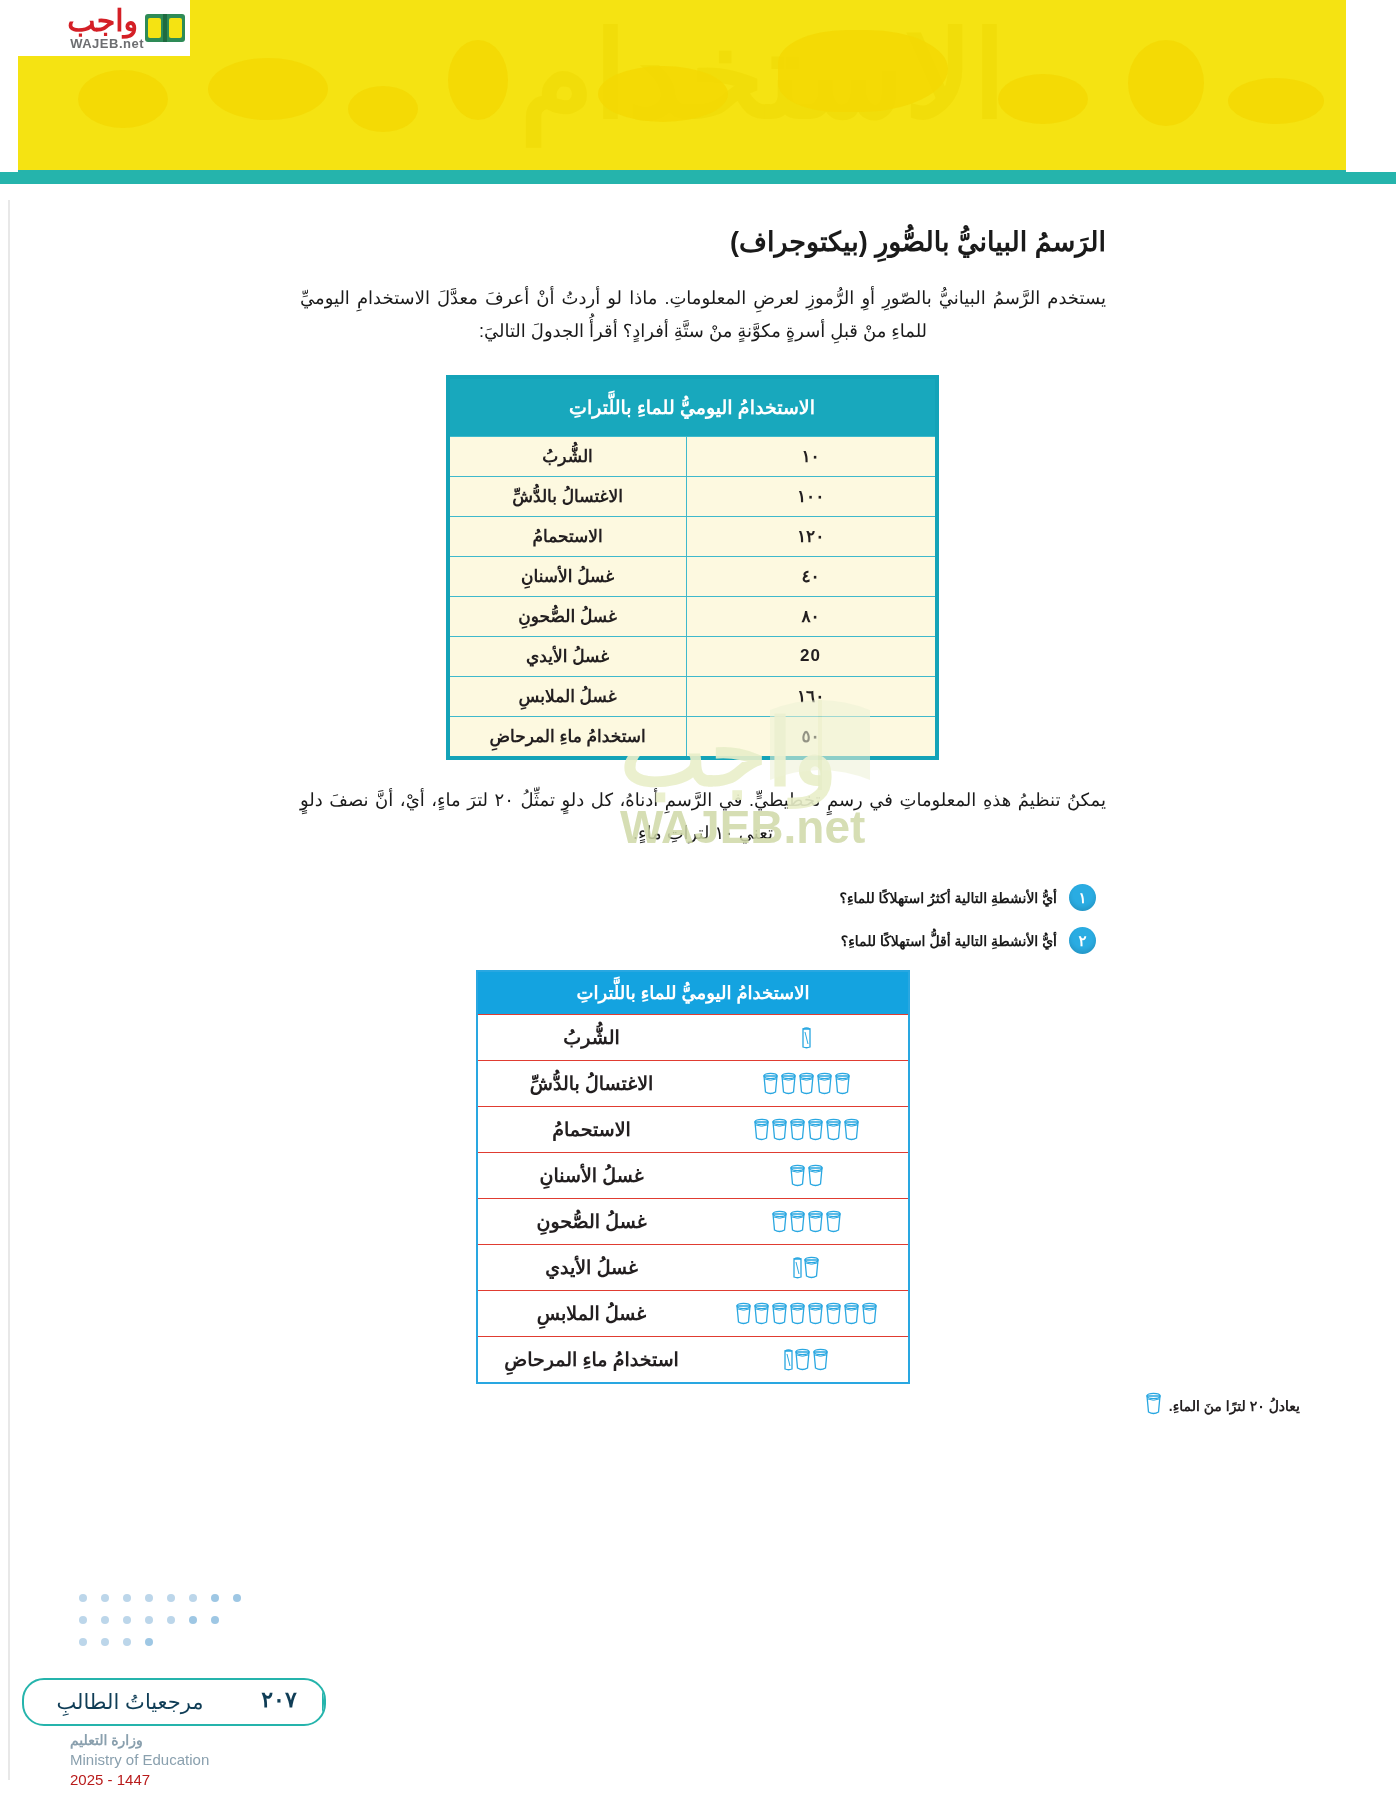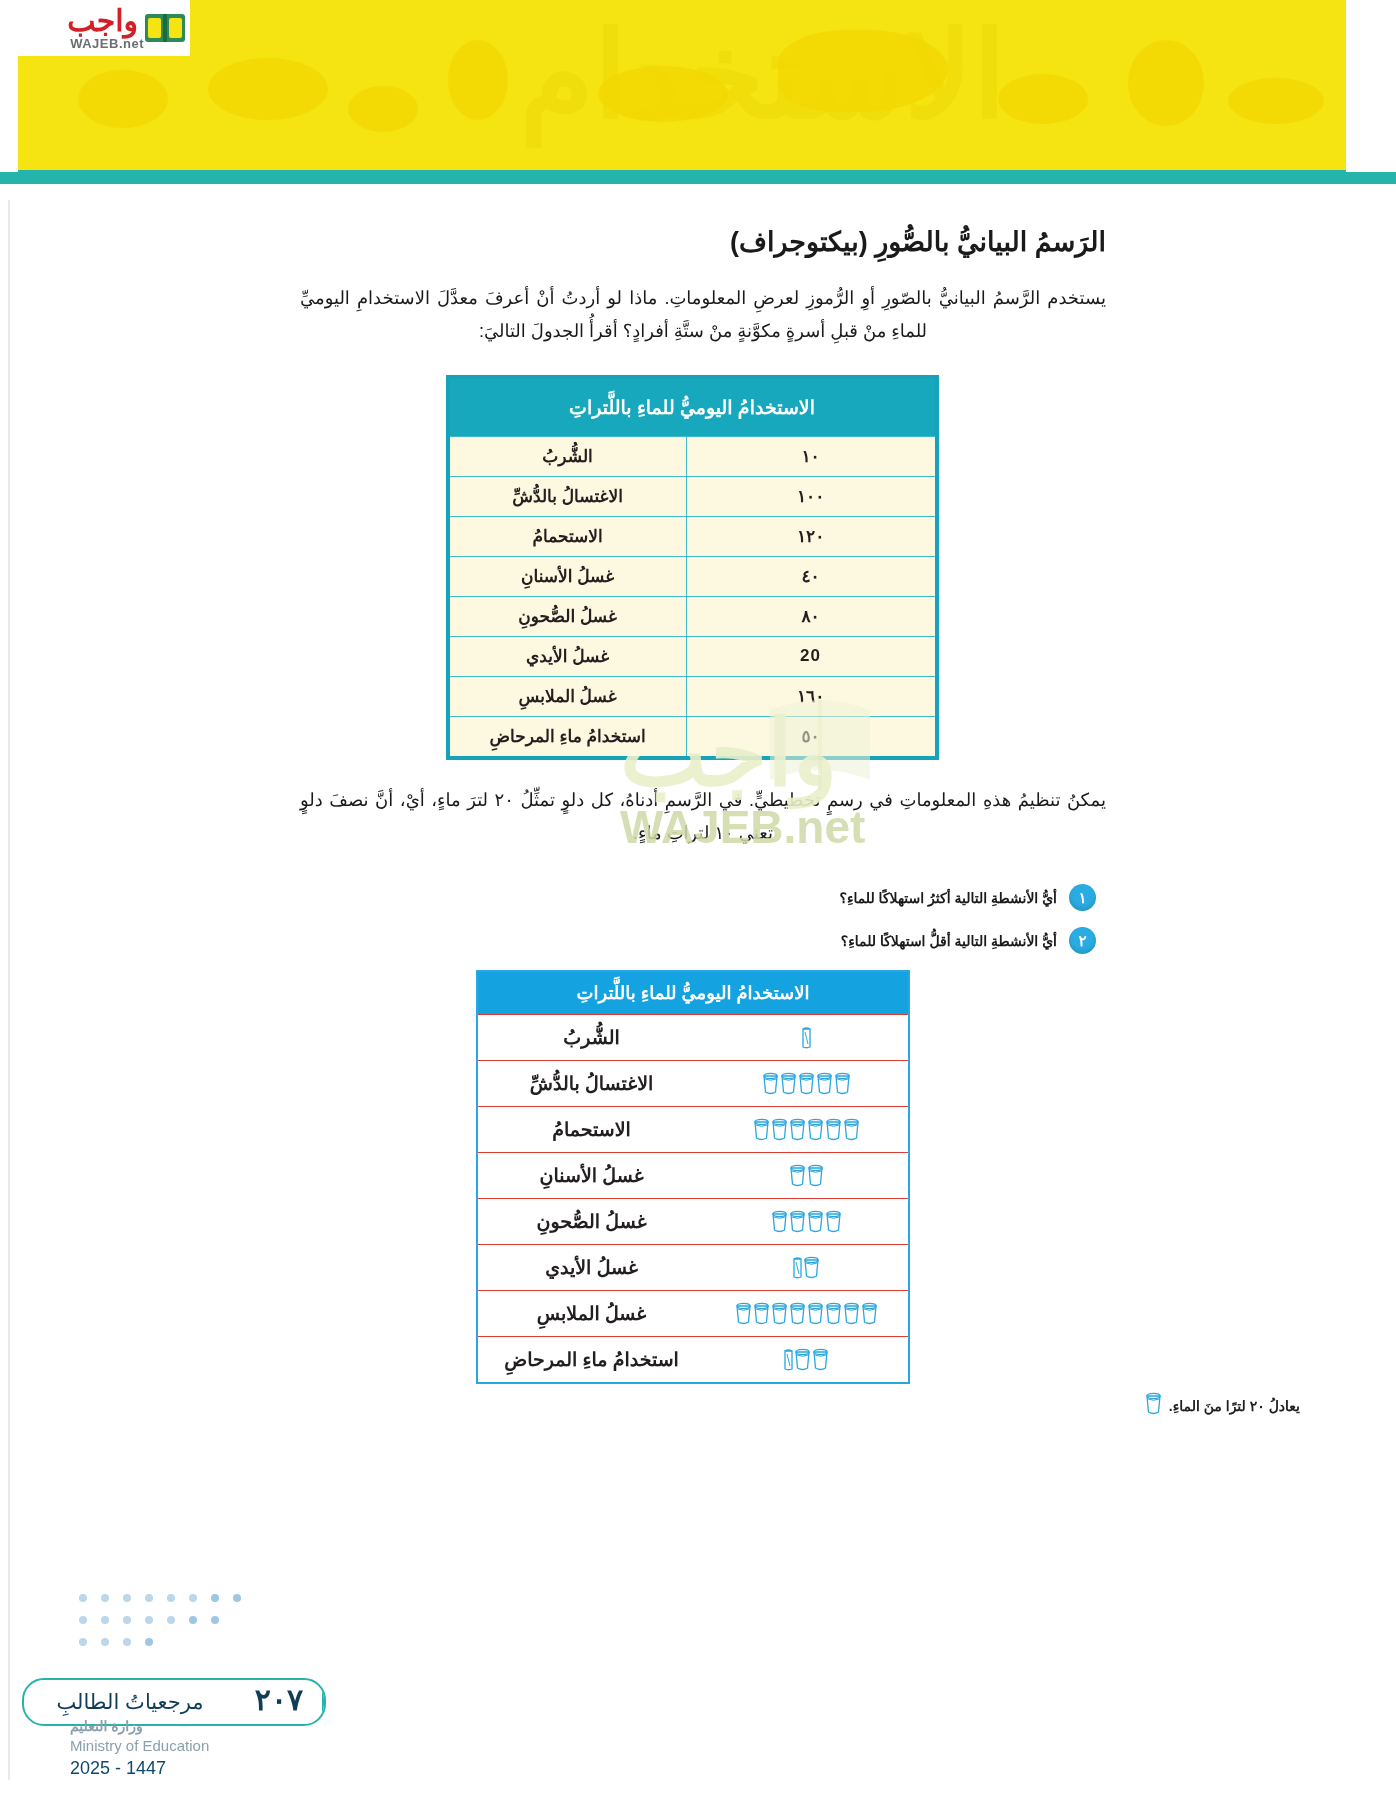--- a/index.html
+++ b/index.html
@@ -294,37 +294,37 @@
     flex: 1 1 auto;
     text-align: center;
     font-size: 21px;
     font-weight: normal;
     color: #0f3d56;
   }
   #pagepill-num {
     flex: 0 0 auto;
     width: 86px;
     text-align: center;
-    font-size: 30px;
+    font-size: 22px;
     font-weight: bold;
     color: #0f3d56;
     border-right: 2px solid #25b4ac;
     height: 100%;
     line-height: 40px;
   }
   #moe {
     position: absolute;
-    left: 70px; top: 157px;
+    left: 70px; top: 171px;
     text-align: left;
     line-height: 1.35;
     direction: ltr;
   }
   #moe-ar { font-size: 14px; color: #8aa0ae; font-weight: bold; }
   #moe-en { font-size: 15px; color: #8aa0ae; }
-  #moe-year { font-size: 18px; color: #0c4a6e; }
+  #moe-year { font-size: 15px; color: #b91c1c; }
   #left-rule {
     position: absolute;
     left: 8px; top: 200px;
     width: 2px; height: 1580px;
     background: #e8e8e8;
   }
 </style>
 </head>
 <body>
 

